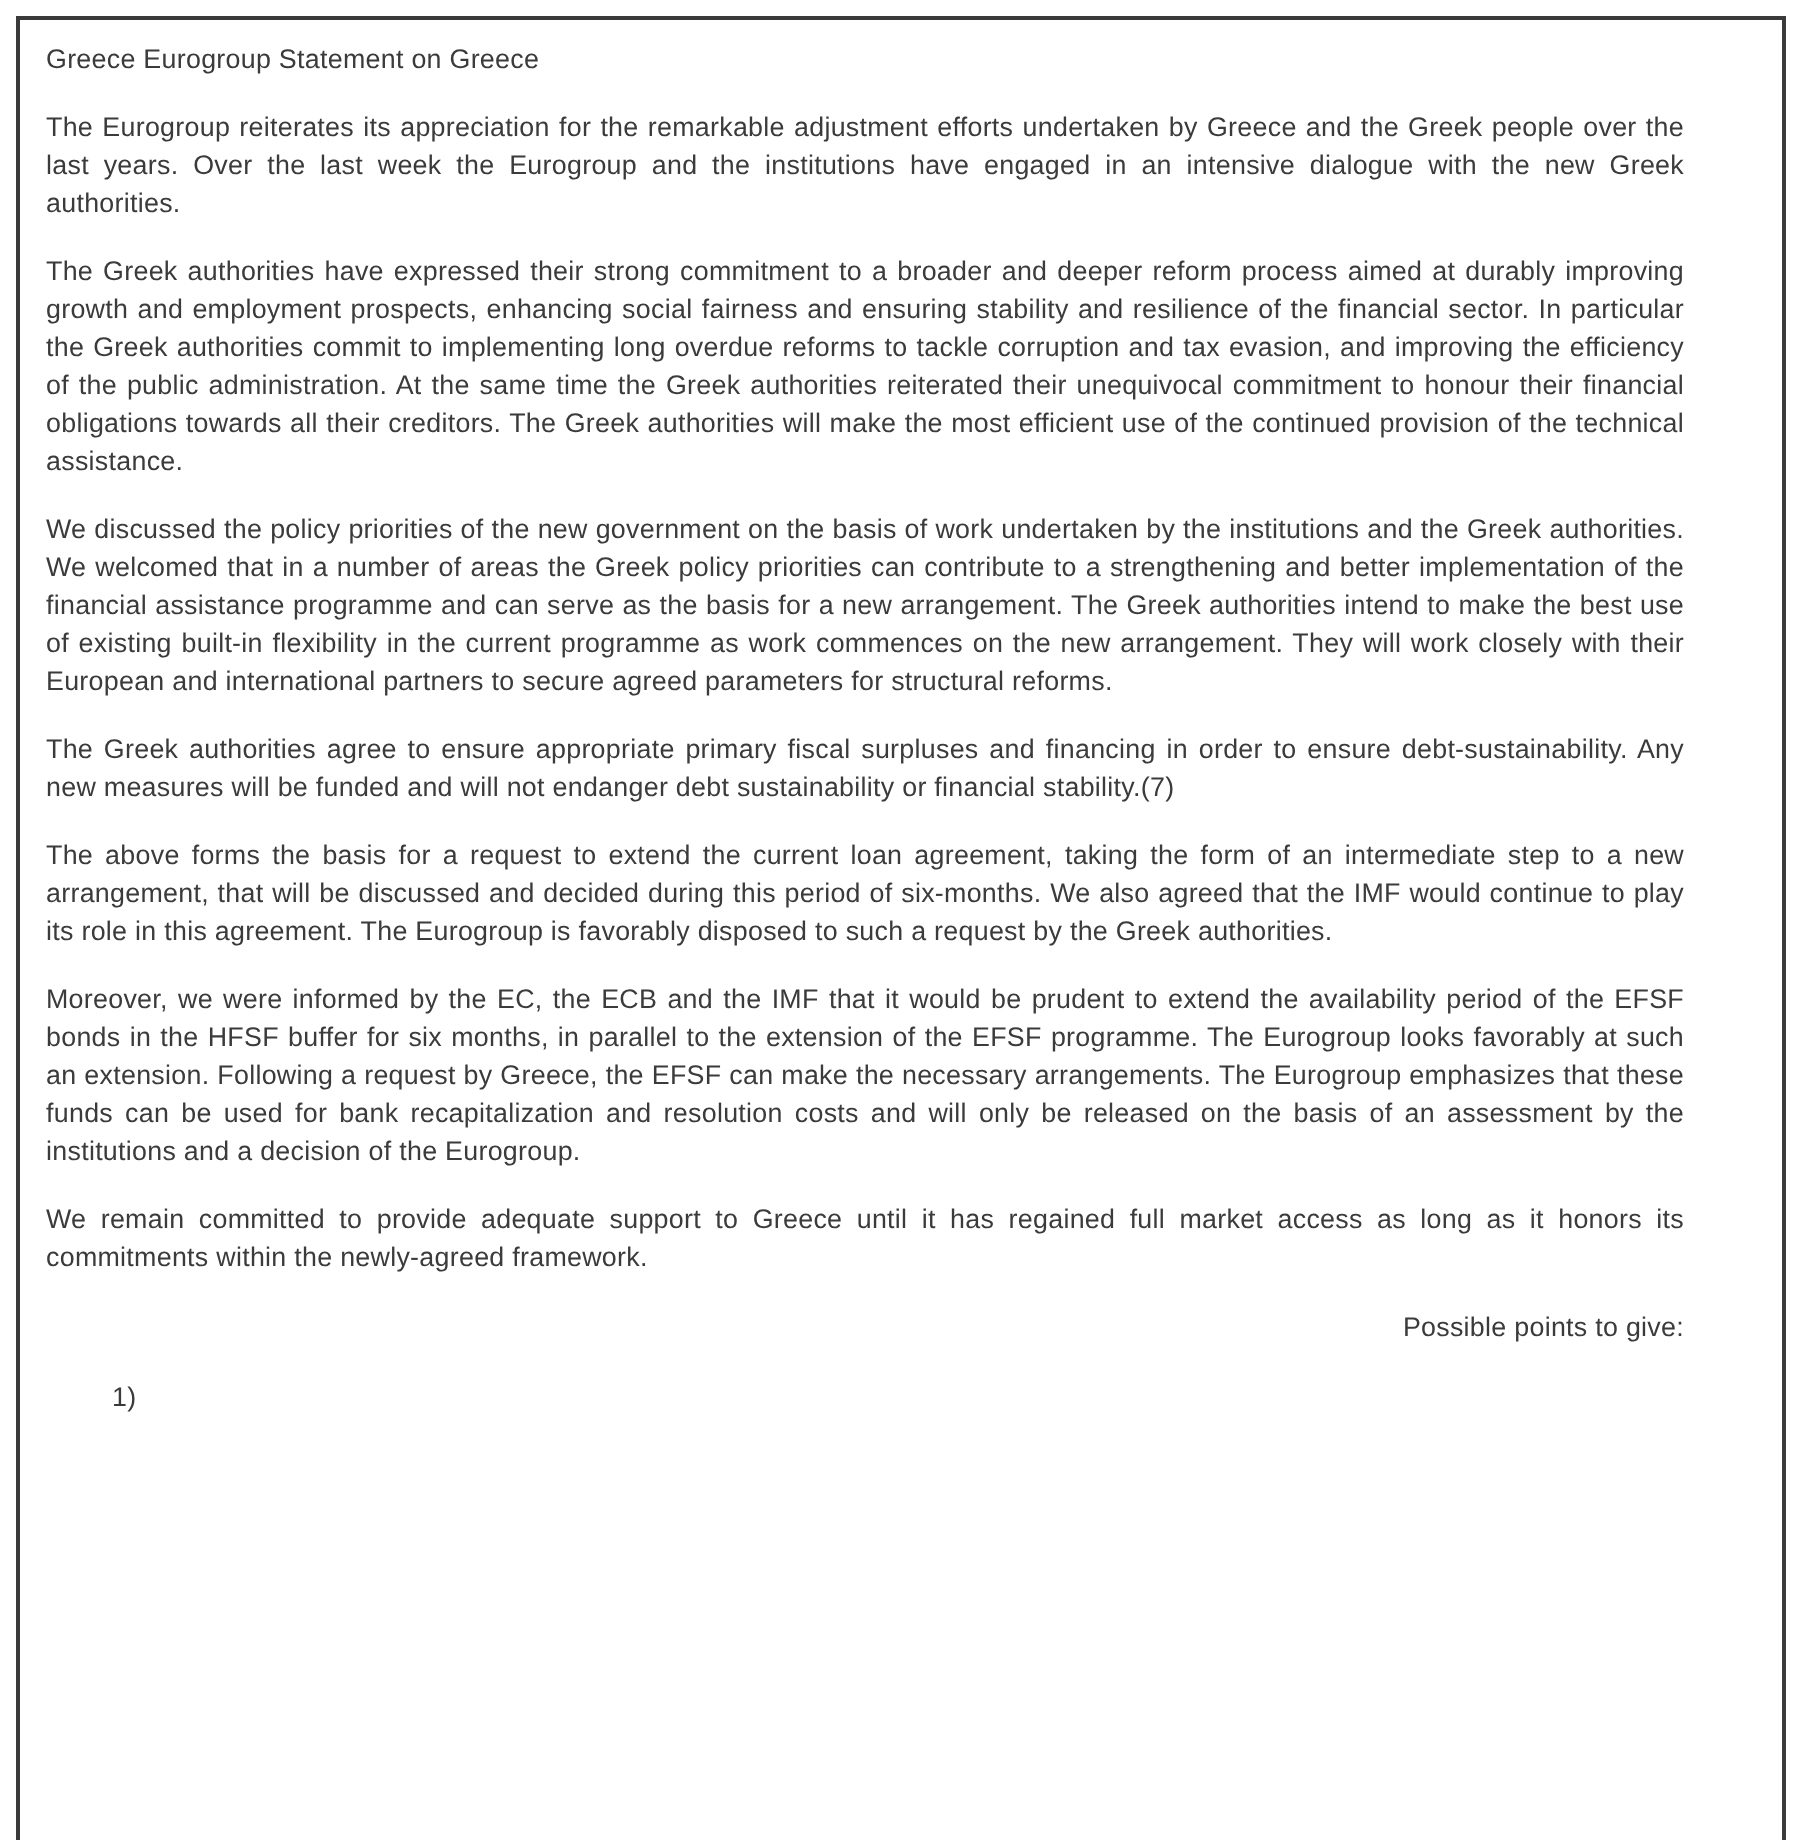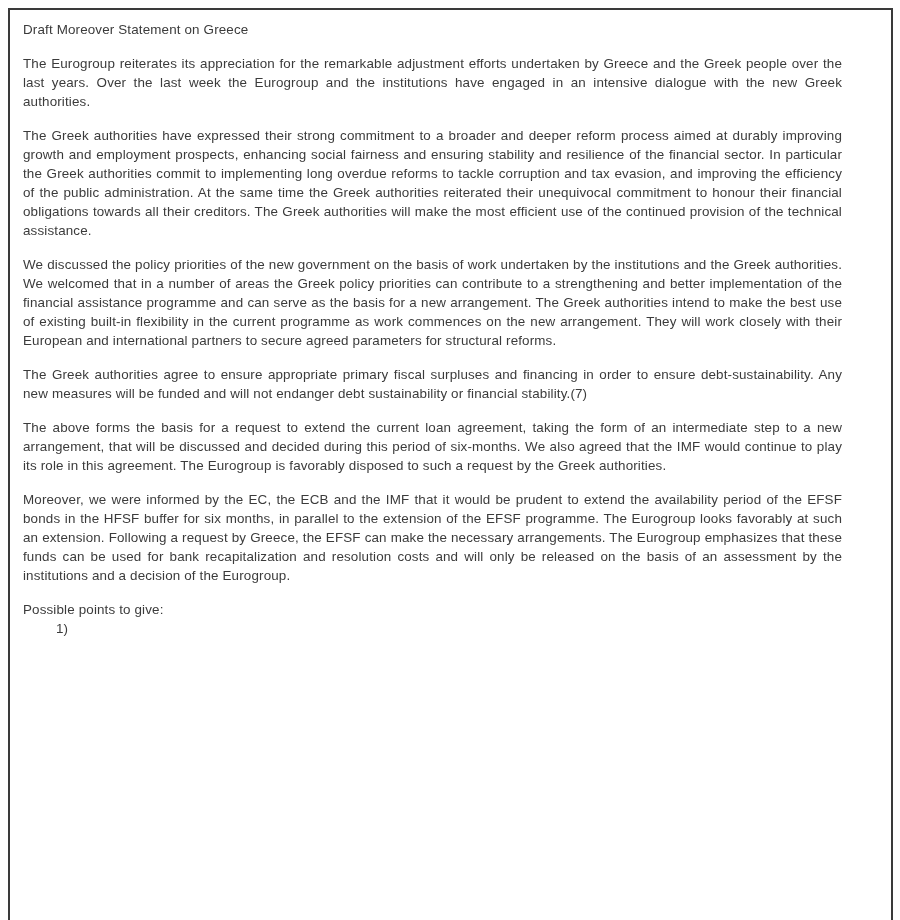--- a/index.html
+++ b/index.html
@@ -39,50 +39,51 @@
       margin: 0 0 15px 0;
       font-weight: normal;
       font-size: 13.4px;
       line-height: 19px;
     }
     .doc-para {
       margin: 0 16px 15px 0;
       text-align: justify;
     }
     .points-heading {
-      margin: 0;
-      text-align: left;
+      margin: 16px;
+      text-align: right;
     }
     .points-list {
       list-style: none;
       margin: 0;
       padding: 0;
     }
     .points-item {
       display: flex;
       padding-left: 33px;
     }
     .points-num {
       width: 40px;
       flex: 0 0 40px;
     }
   </style>
 </head>
 <body>
 
 <div class="doc-frame">
   <div class="doc-body">
-    <p class="doc-title">Draft Moreover Statement on Greece</p>
+    <p class="doc-title">Greece Eurogroup Statement on Greece</p>
 
     <p class="doc-para">The Eurogroup reiterates its appreciation for the remarkable adjustment efforts undertaken by Greece and the Greek people over the last years. Over the last week the Eurogroup and the institutions have engaged in an intensive dialogue with the new Greek authorities.</p>
     <p class="doc-para">The Greek authorities have expressed their strong commitment to a broader and deeper reform process aimed at durably improving growth and employment prospects, enhancing social fairness and ensuring stability and resilience of the financial sector.  In particular the Greek authorities commit to implementing long overdue reforms to tackle corruption and tax evasion, and improving the efficiency of the public administration.  At the same time the Greek authorities reiterated their unequivocal commitment to honour their financial obligations towards all their creditors. The Greek authorities will make the most efficient use of the continued provision of the technical assistance.</p>
     <p class="doc-para">We discussed the policy priorities of the new government on the basis of work undertaken by the institutions and the Greek authorities.  We welcomed that in a number of areas the Greek policy priorities can contribute to a strengthening and better implementation of the financial assistance programme and can serve as the basis for a new arrangement.  The Greek authorities intend to make the best use of existing built-in flexibility in the current programme as work commences on the new arrangement. They will work closely with their European and international partners to secure agreed parameters for structural reforms.</p>
     <p class="doc-para">The Greek authorities agree to ensure appropriate primary fiscal surpluses and financing in order to ensure debt-sustainability. Any new measures will be funded and will not endanger debt sustainability or financial stability.(7)</p>
     <p class="doc-para">The above forms the basis for a request to extend the current loan agreement, taking the form of an intermediate step to a new arrangement, that will be discussed and decided during this period of six-months. We also agreed that the IMF would continue to play its role in this agreement. The Eurogroup is favorably disposed to such a request by the Greek authorities.</p>
     <p class="doc-para">Moreover, we were informed by the EC, the ECB and the IMF that it would be prudent to extend the availability period of the EFSF bonds in the HFSF buffer for six months, in parallel to the extension of the EFSF programme.  The Eurogroup looks favorably at such an extension.  Following a request by Greece, the EFSF can make the necessary arrangements.  The Eurogroup emphasizes that these funds can be used for bank recapitalization and resolution costs and will only be released on the basis of an assessment by the institutions and a decision of the Eurogroup.</p>
+    <p class="doc-para">We remain committed to provide adequate support to Greece until it has regained full market access as long as it honors its commitments within the newly-agreed framework.</p>
 
     <p class="points-heading">Possible points to give:</p>
     <ul class="points-list">
       <li class="points-item">
         <span class="points-num">1)</span>
       </li>
     </ul>
   </div>
 </div>
 

